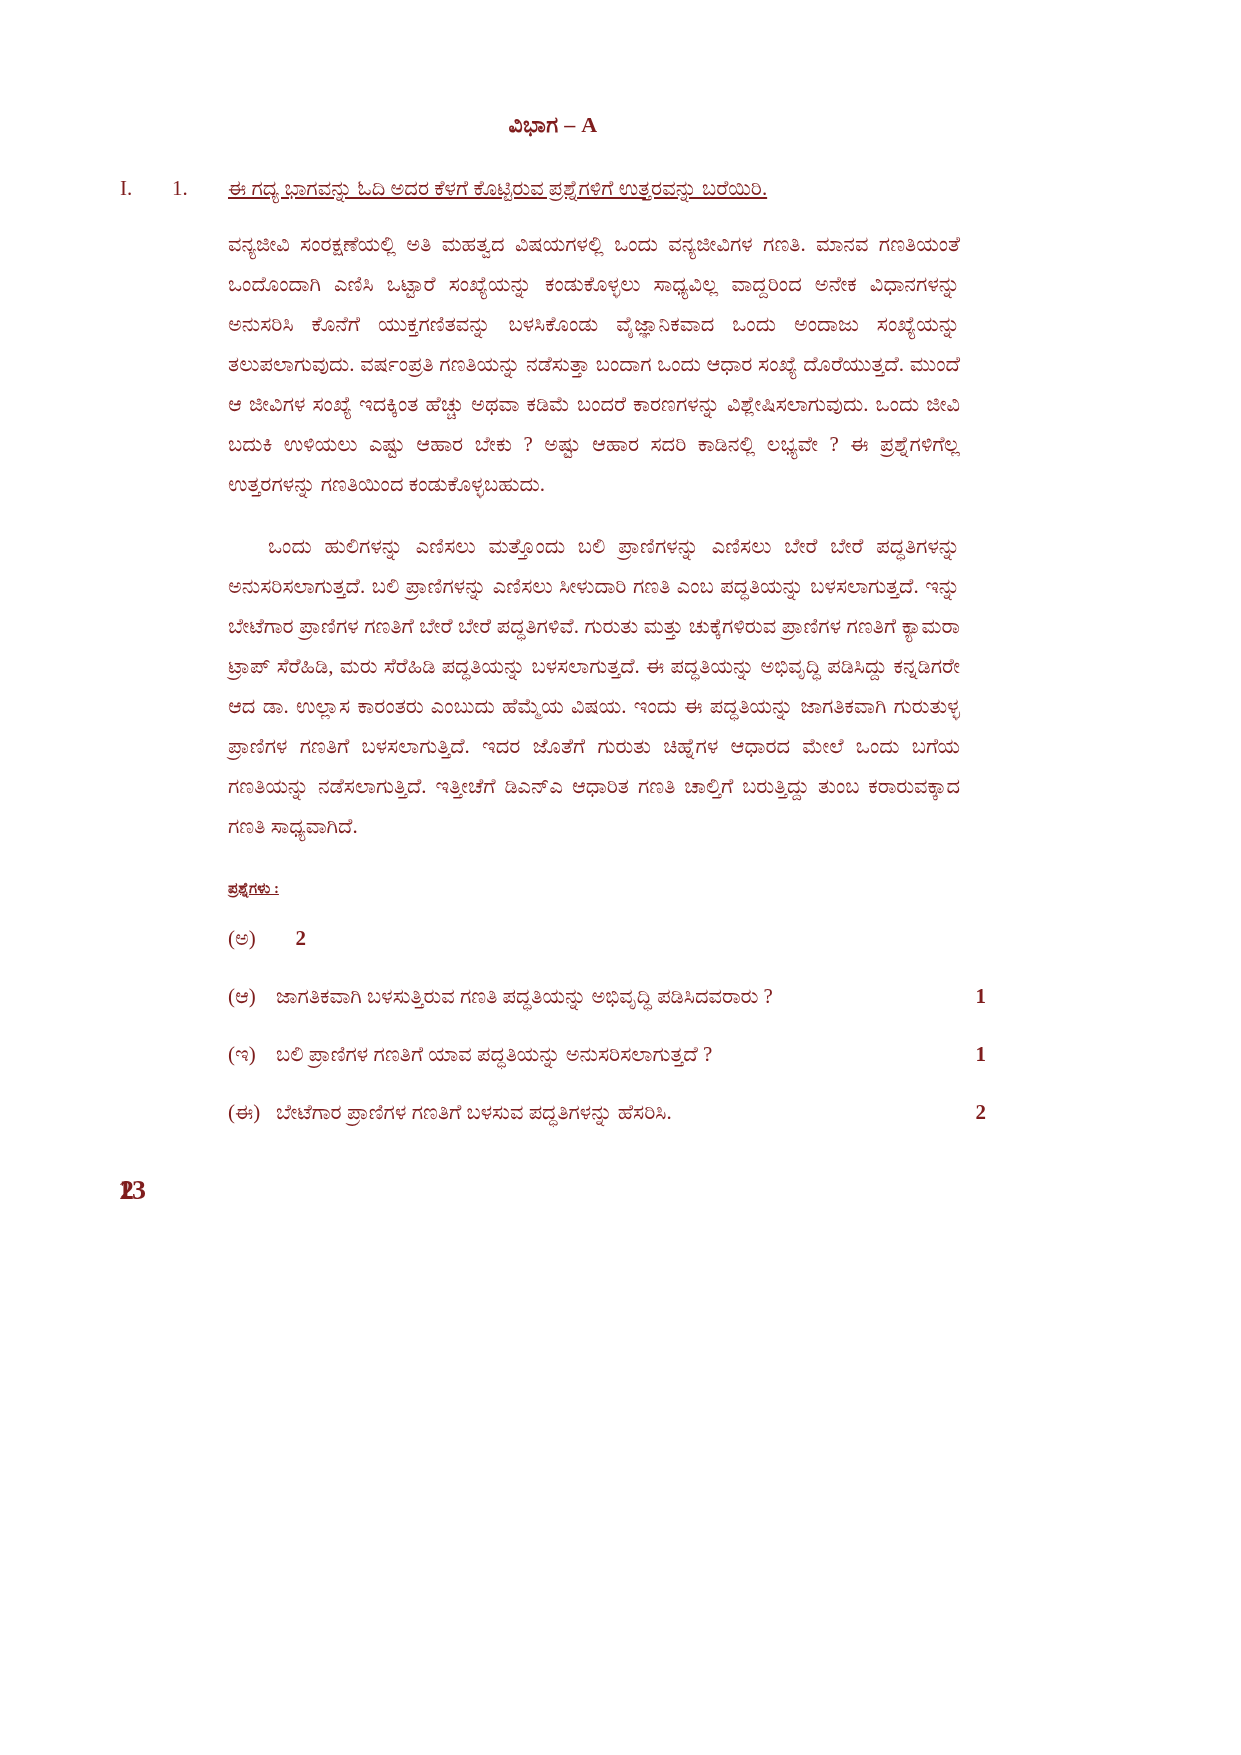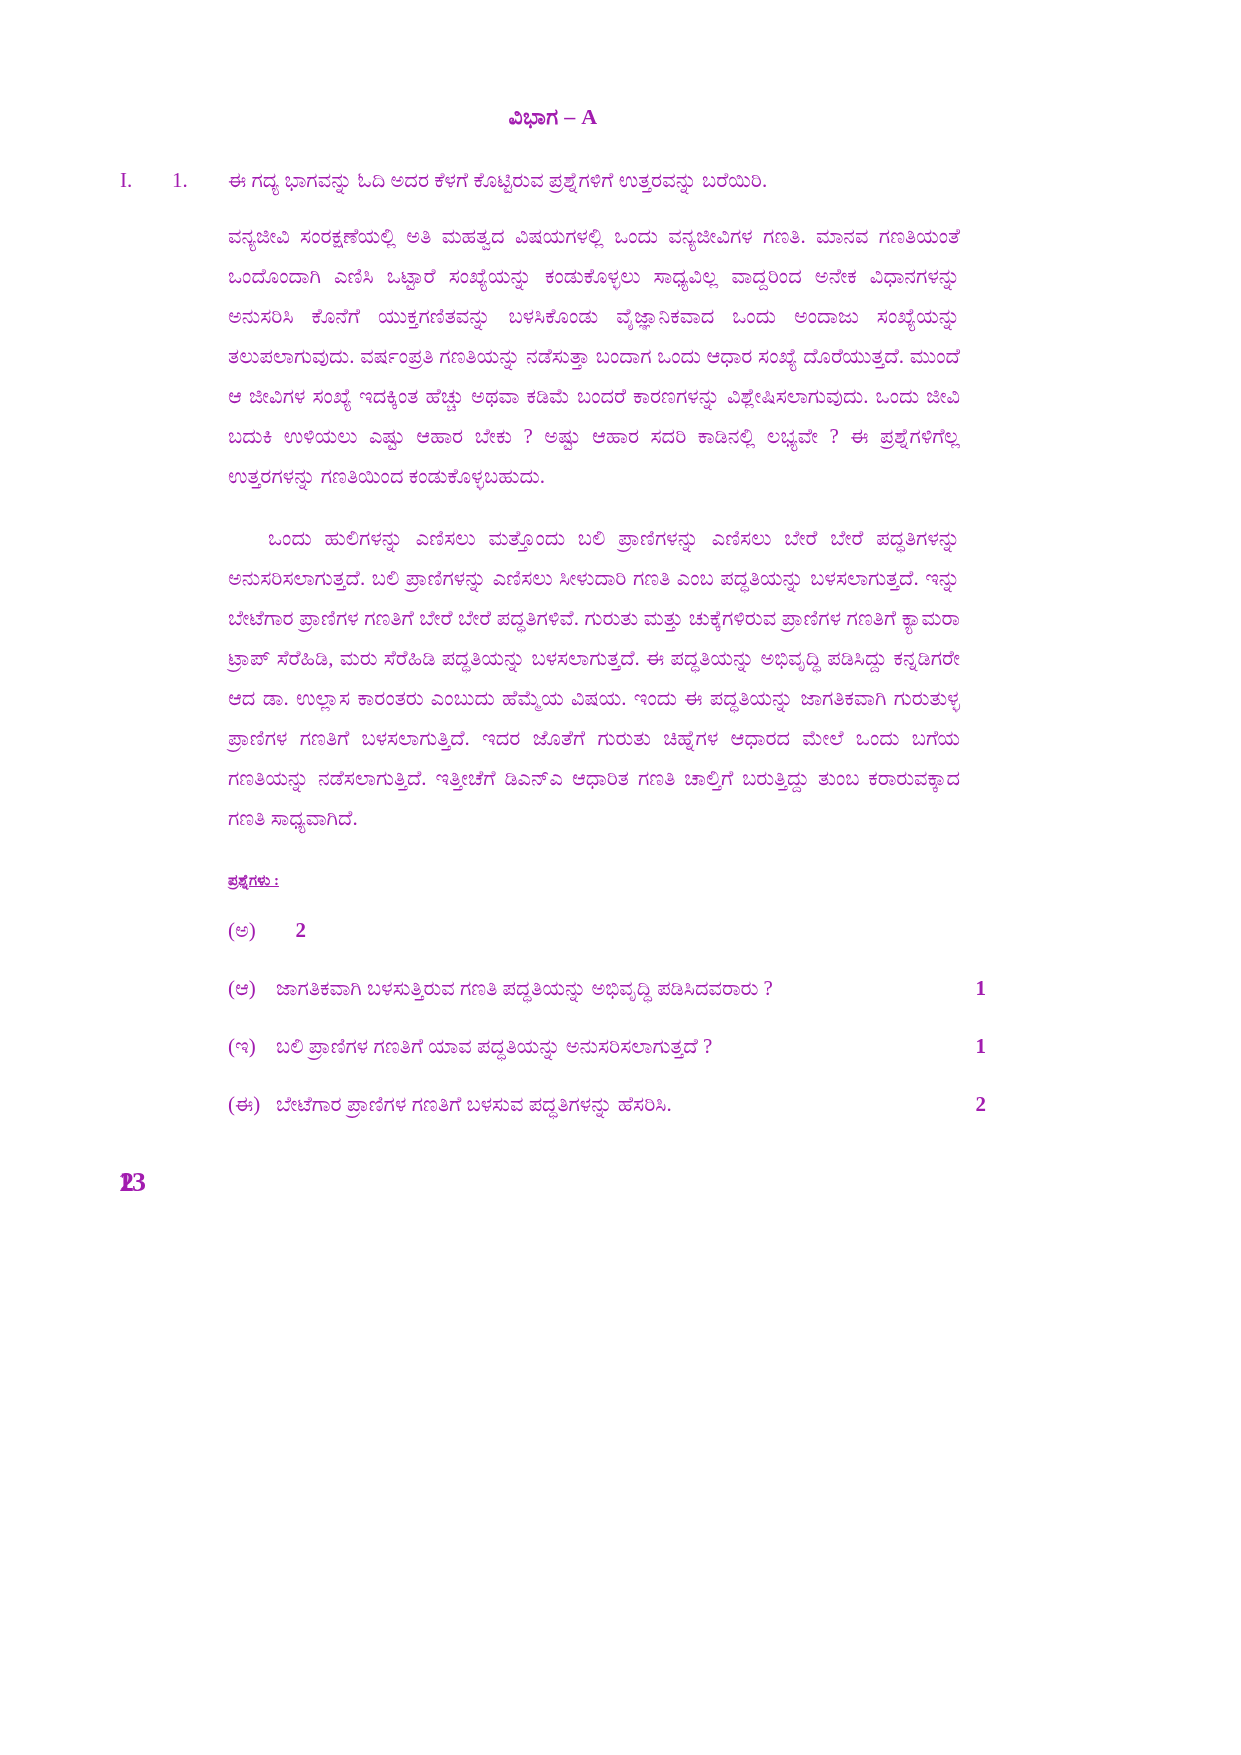--- a/index.html
+++ b/index.html
@@ -4,23 +4,23 @@
 <style>
   html, body {
     margin: 0;
     padding: 0;
     background: #ffffff;
   }
   .page {
     position: relative;
     width: 1241px;
     height: 1347px;
-    margin: 8px auto;
+    margin: 16px auto;
     background: #ffffff;
-    color: #a21caf;
+    color: #7f1d1d;
     font-family: "Liberation Serif", "DejaVu Serif", serif;
     box-sizing: border-box;
   }
   .content {
     box-sizing: border-box;
     padding: 96px 255px 0 120px;
   }
   .center-head {
     text-align: center;
     font-weight: bold;
@@ -43,20 +43,21 @@
   .roman-cell {
     width: 52px;
     flex: 0 0 52px;
   }
   .qnum-cell {
     width: 56px;
     flex: 0 0 56px;
   }
   .instruction-text {
     flex: 1;
+    text-decoration: underline;
   }
   .passage {
     margin-left: 108px;
     padding-right: 26px;
     font-size: 21px;
     line-height: 40px;
     text-align: justify;
     margin-top: 14px;
     margin-bottom: 0;
   }

